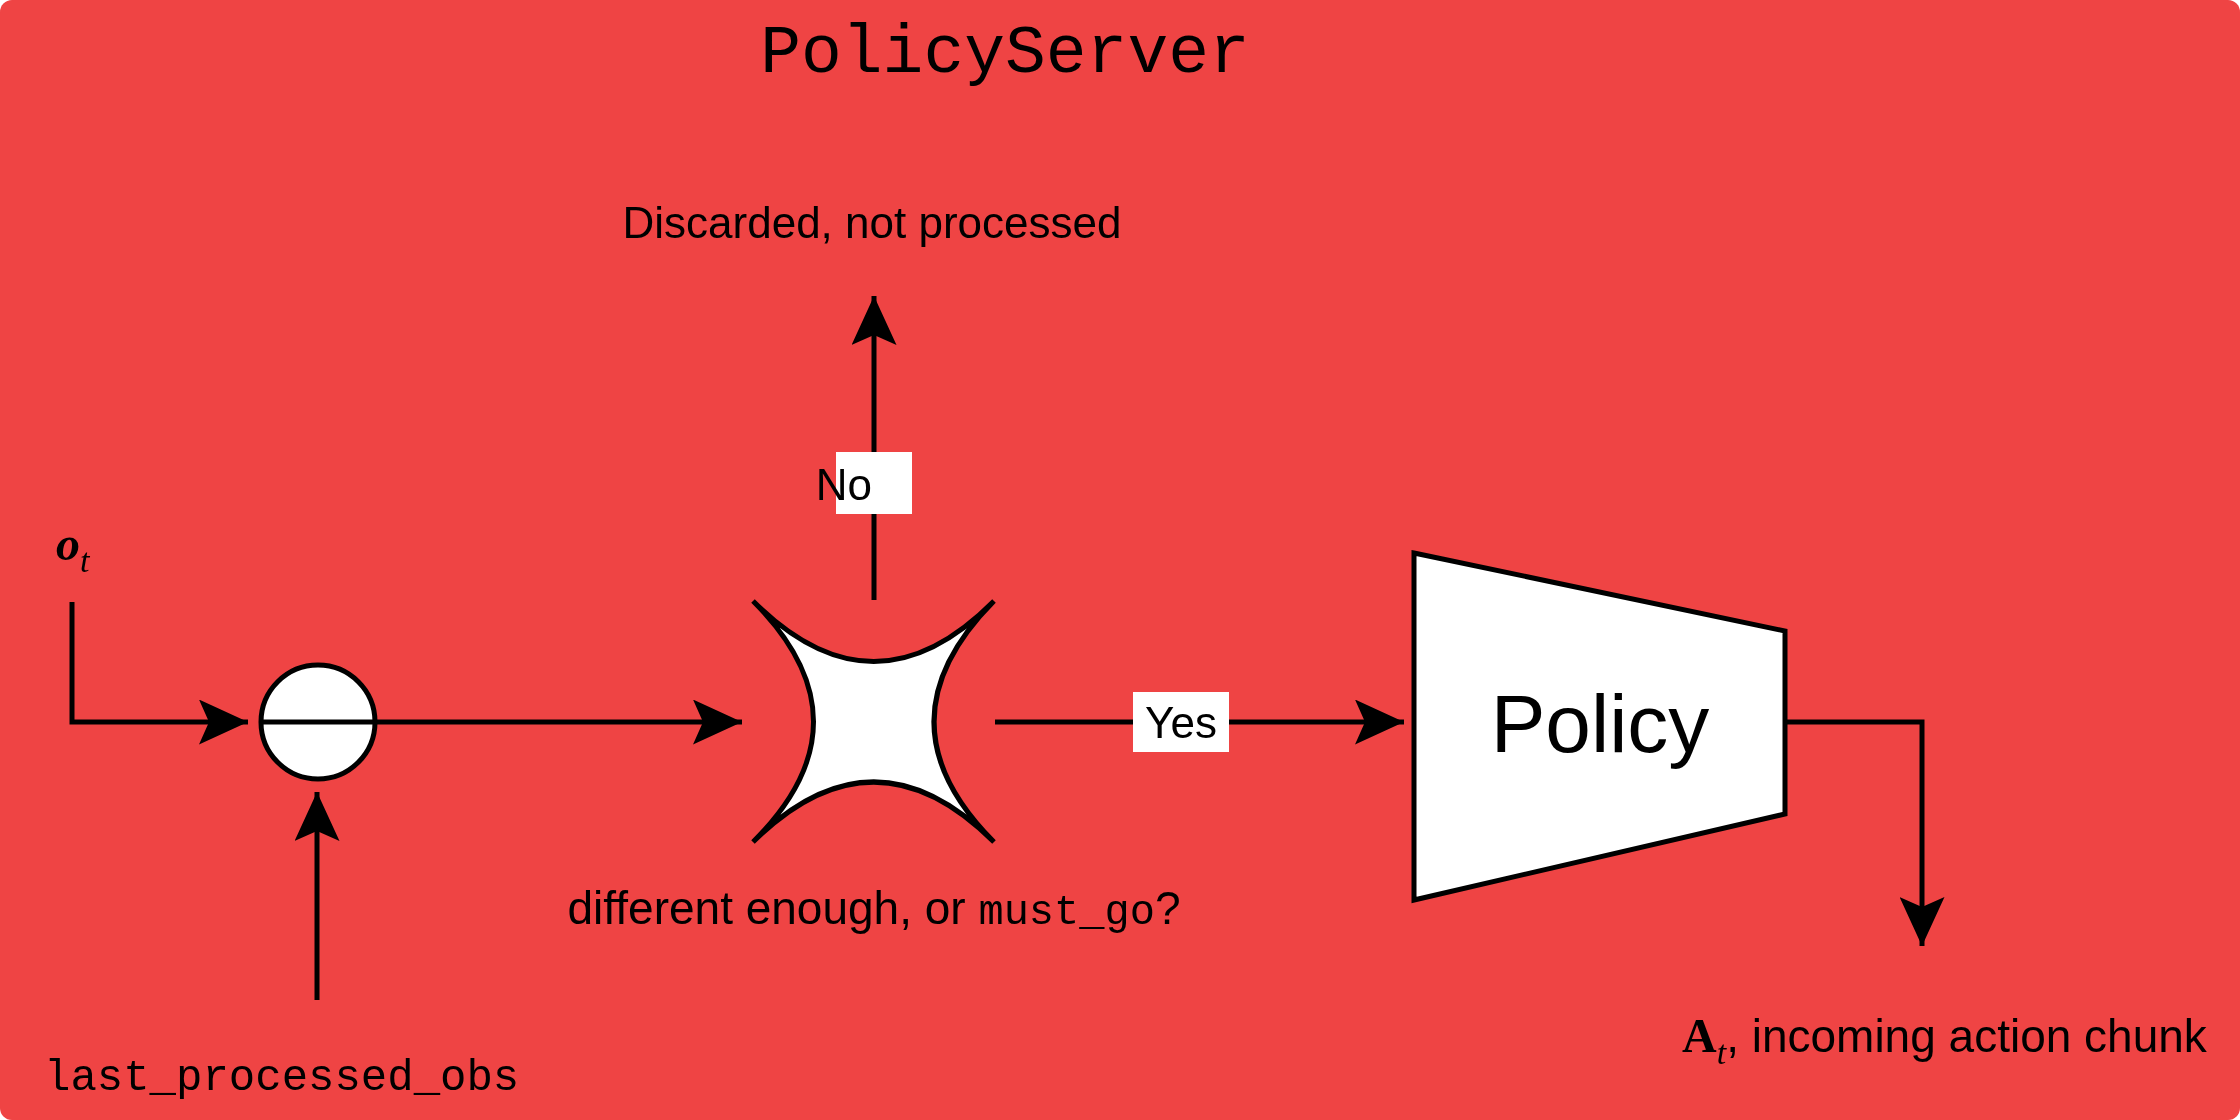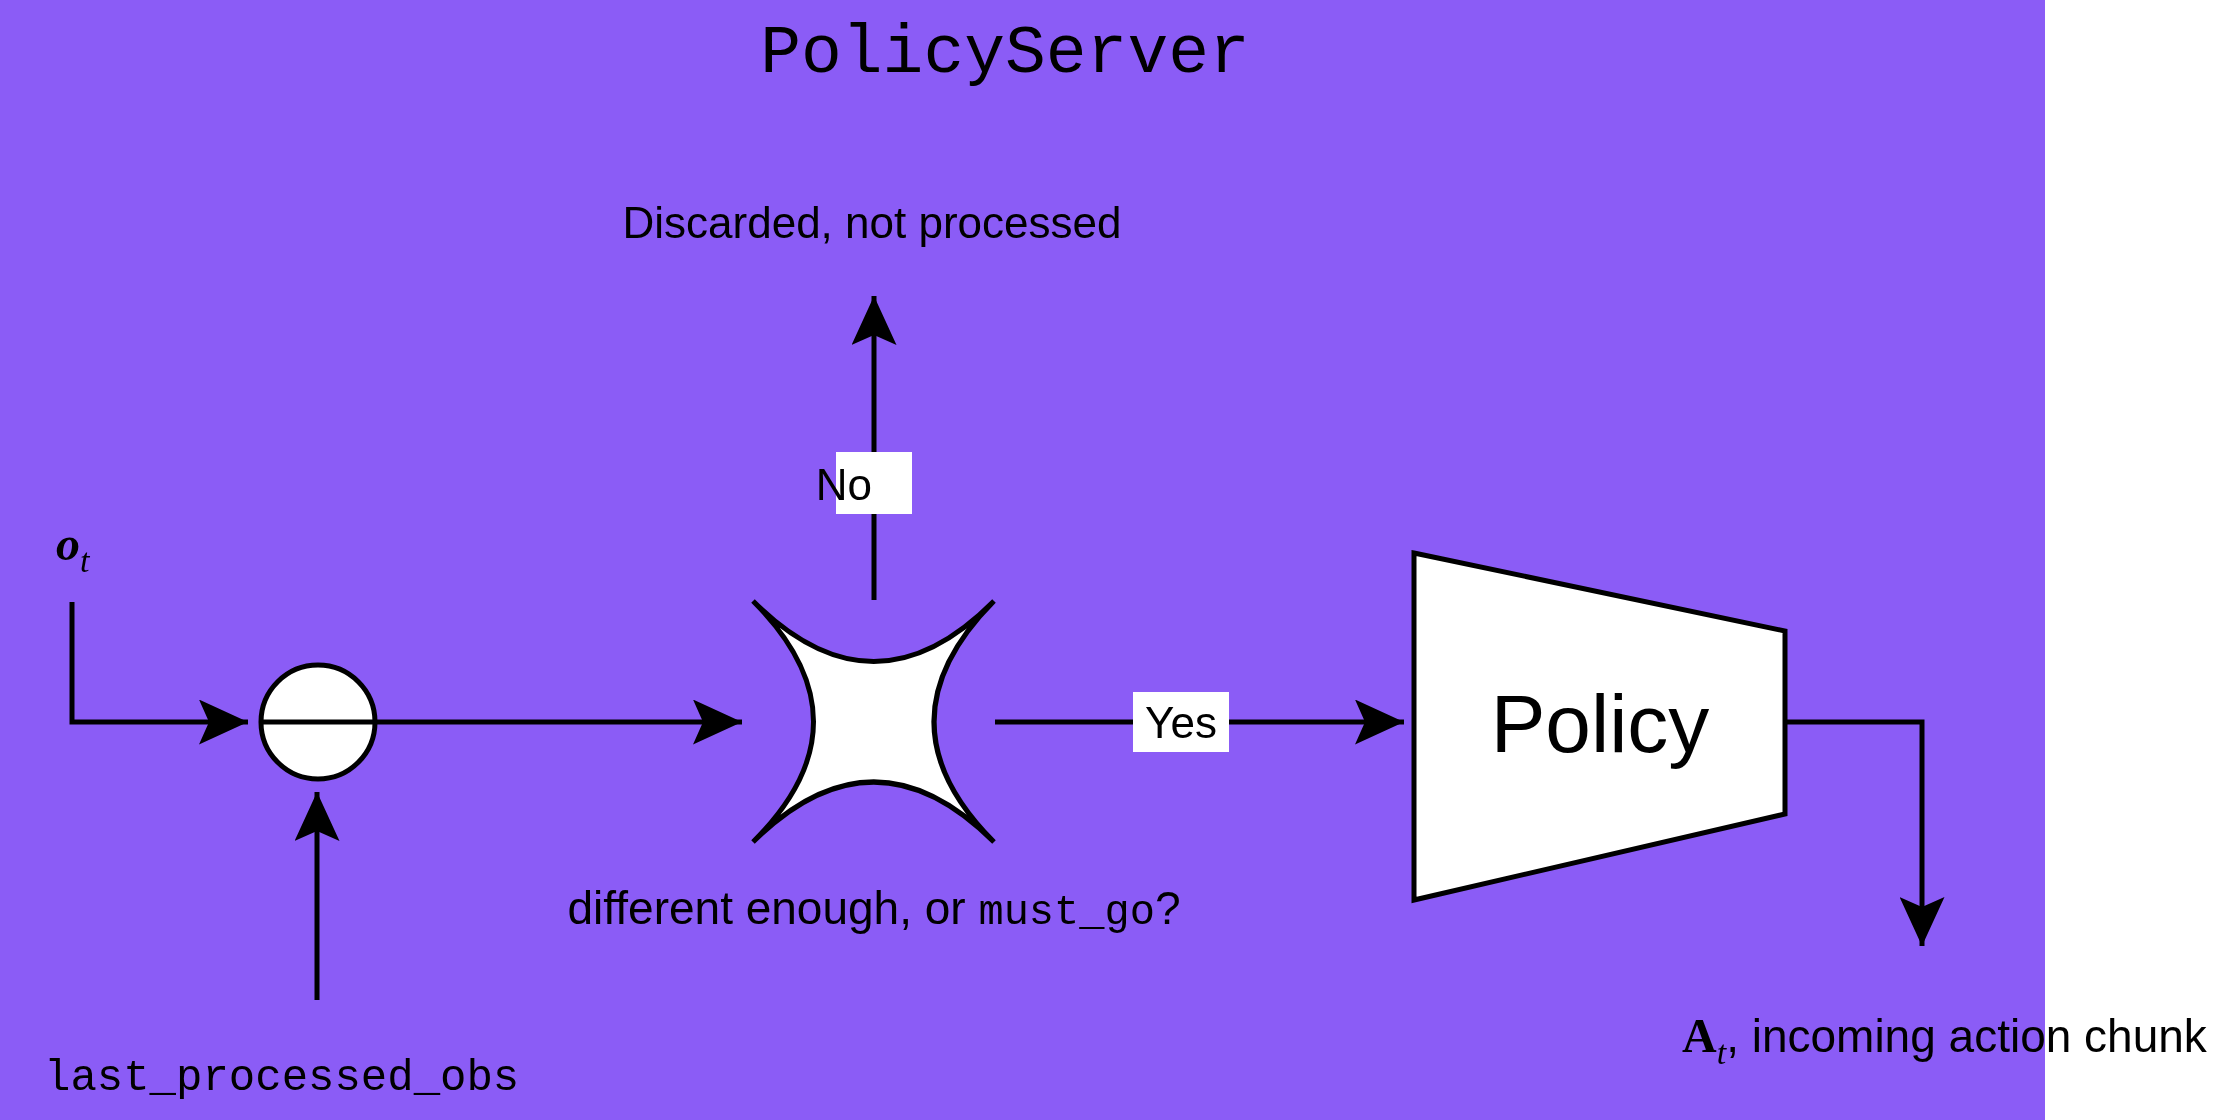--- a/index.html
+++ b/index.html
@@ -9,23 +9,24 @@
   }
   body {
     width: 2240px;
     height: 1120px;
     overflow: hidden;
     font-family: "Liberation Sans", sans-serif;
     color: #000000;
   }
   #diagram-root {
     position: relative;
-    width: 2045px;
+    width: 2240px;
     height: 1120px;
-    background: #8b5cf6;
+    background: #ef4444;
+    border-radius: 12px;
   }
   svg.diagram-canvas {
     position: absolute;
     left: 0;
     top: 0;
     width: 2240px;
     height: 1120px;
     display: block;
   }
   .stroke-line {

